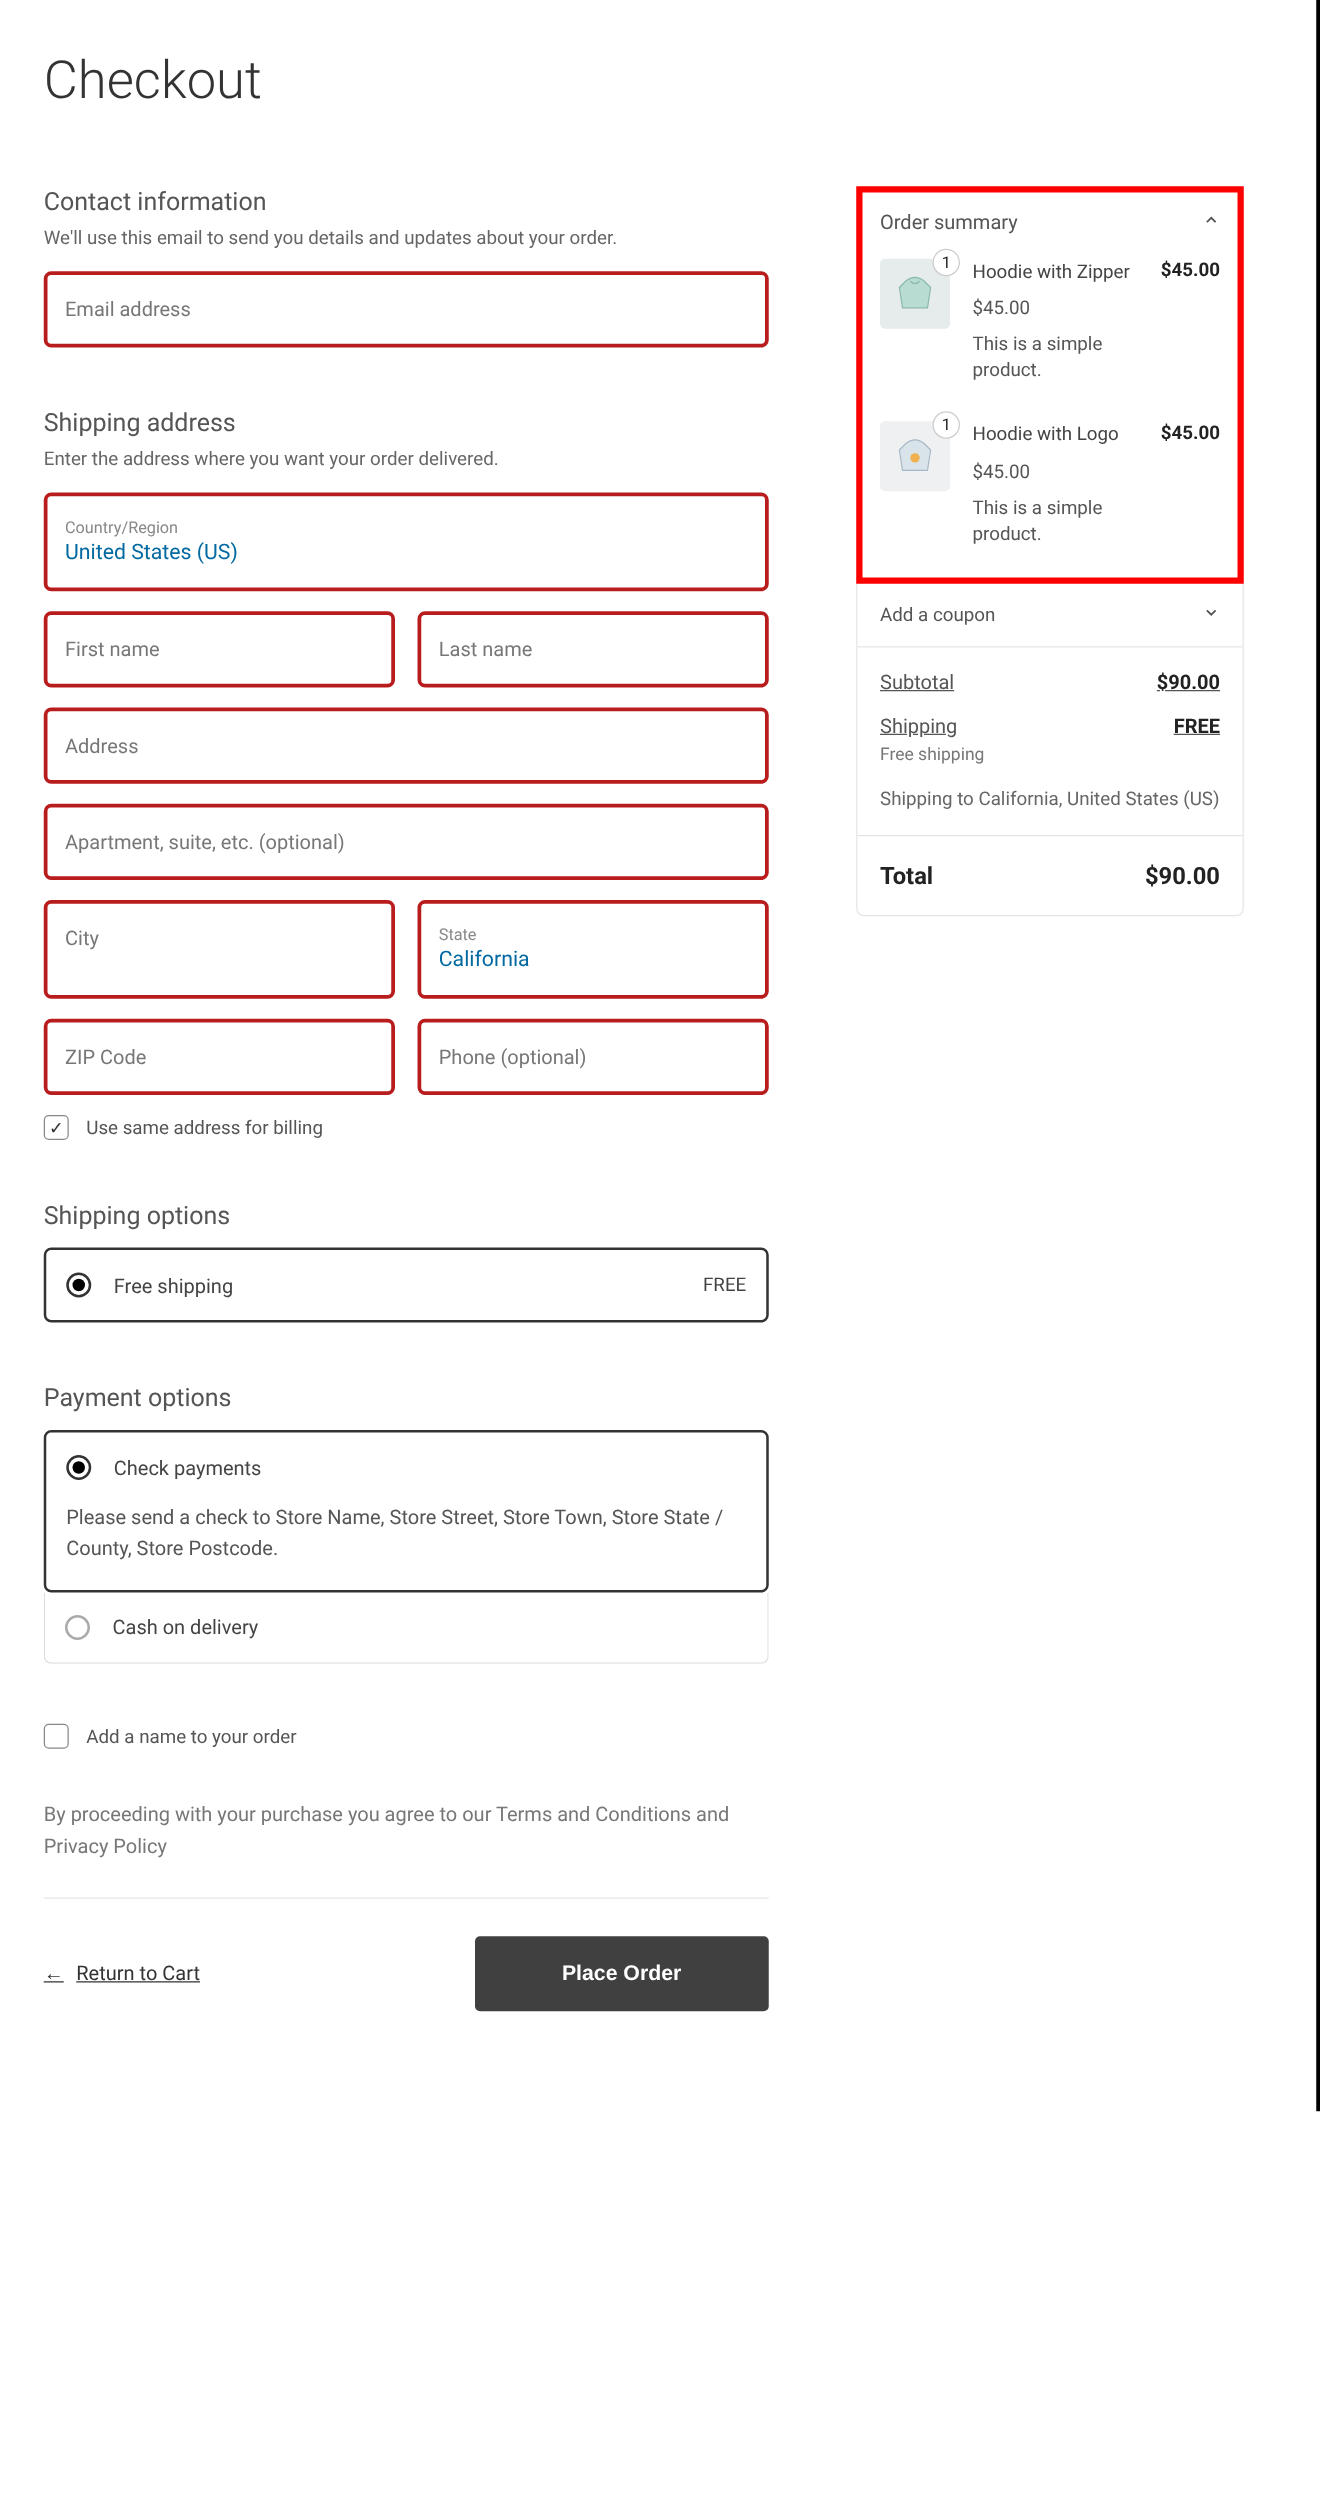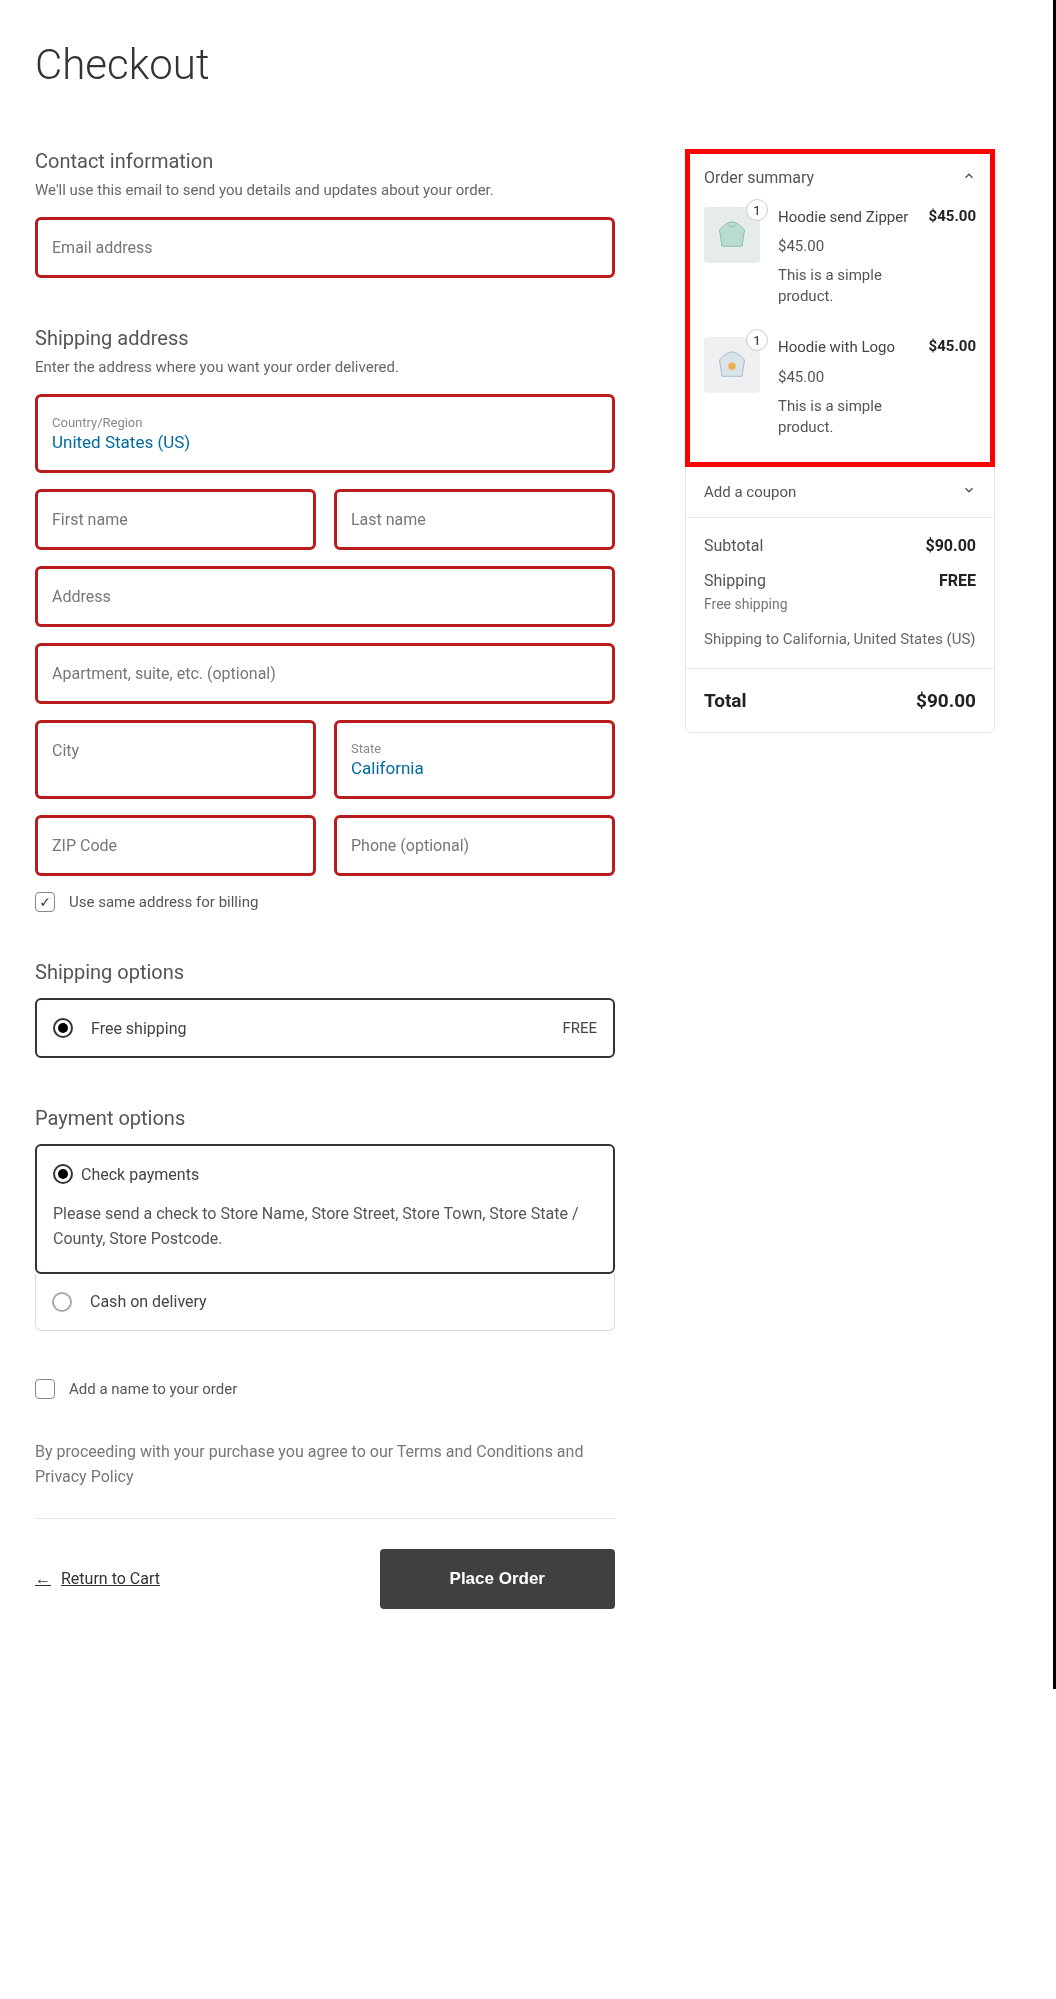--- a/index.html
+++ b/index.html
@@ -114,21 +114,21 @@
   }
   .radio-label { font-size: 16px; color: #444; flex: 1; }
   .radio-right { font-size: 15px; color: #444; }
 
   .payment-selected {
     border: 2px solid #333;
     border-radius: 6px;
     padding: 18px 16px 20px 16px;
   }
   .payment-selected .head {
-    display: flex; align-items: center; gap: 8px; margin-bottom: 18px;
+    display: flex; align-items: center; gap: 18px; margin-bottom: 18px;
   }
   .payment-selected .desc {
     font-size: 16px; color: #555; line-height: 1.55;
   }
   .payment-unselected {
     border: 1px solid #ddd;
     border-top: none;
     border-radius: 0 0 6px 6px;
     padding: 18px 16px;
     display: flex; align-items: center; gap: 18px;
@@ -205,20 +205,21 @@
     display: flex; justify-content: space-between; align-items: center;
     border-bottom: 1px solid #e5e5e5;
   }
   .totals {
     padding: 18px;
   }
   .totrow {
     display: flex; justify-content: space-between;
     margin-bottom: 16px;
     font-size: 16px;
+    text-decoration: underline;
   }
   .totrow .amt { font-weight: 700; color:#222; }
   .ship-note { font-size: 14px; color: #777; margin-top:-10px; margin-bottom:16px; }
   .ship-to { font-size: 15px; color: #666; line-height:1.5; }
   .grand {
     border-top: 1px solid #e5e5e5;
     padding: 20px 18px;
     display: flex; justify-content: space-between;
     font-size: 19px; font-weight: 700; color: #222;
   }
@@ -355,21 +356,21 @@
 
           <div class="os-item">
             <div class="thumb">
               <svg class="hoodie-svg" viewBox="0 0 64 64">
                 <path d="M20 16 Q32 6 44 16 L52 24 L48 50 L16 50 L12 24 Z" fill="#b8dcd1" stroke="#8ab9aa" stroke-width="1.5"></path>
                 <path d="M26 16 Q32 22 38 16" fill="none" stroke="#8ab9aa" stroke-width="1.5"></path>
               </svg>
               <span class="badge">1</span>
             </div>
             <div class="os-info">
-              <div class="os-name">Hoodie send Zipper</div>
+              <div class="os-name">Hoodie with Zipper</div>
               <div class="os-unit">$45.00</div>
               <div class="os-desc">This is a simple product.</div>
             </div>
             <div class="os-line-price">$45.00</div>
           </div>
 
           <div class="os-item">
             <div class="thumb" style="background:#eef0f2">
               <svg class="hoodie-svg" viewBox="0 0 64 64">
                 <path d="M20 16 Q32 6 44 16 L52 24 L48 50 L16 50 L12 24 Z" fill="#d9e3ea" stroke="#a8b8c4" stroke-width="1.5"></path>

